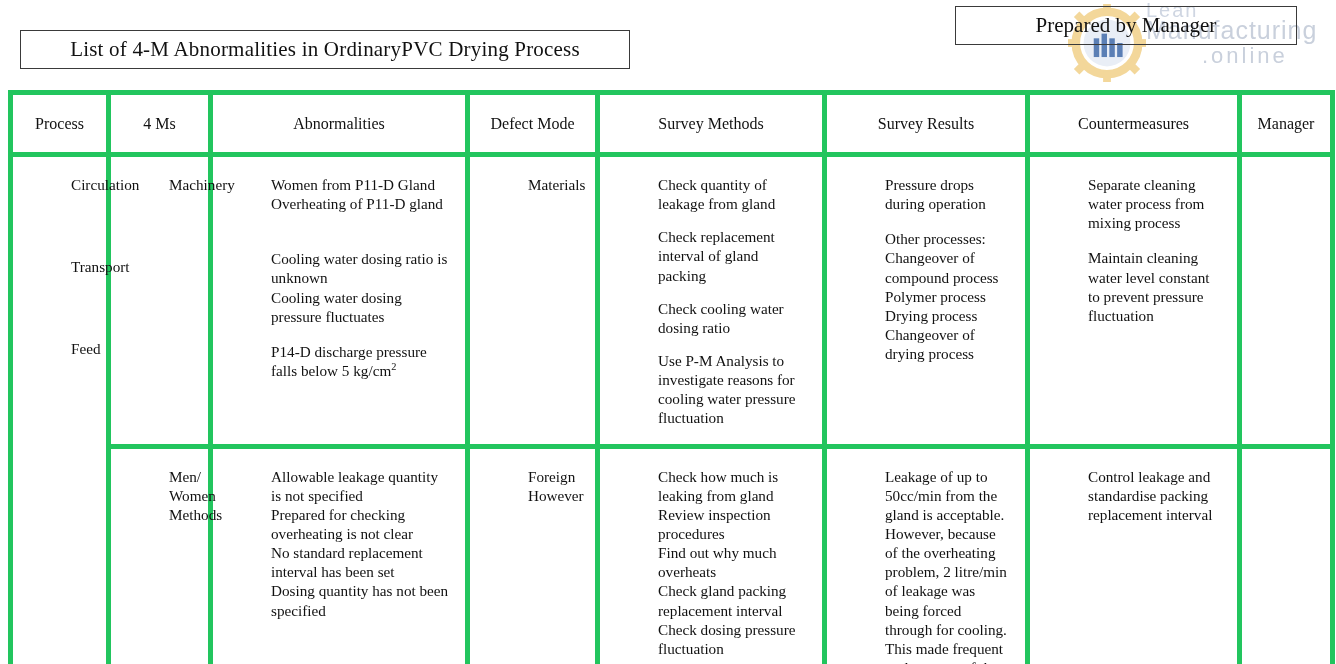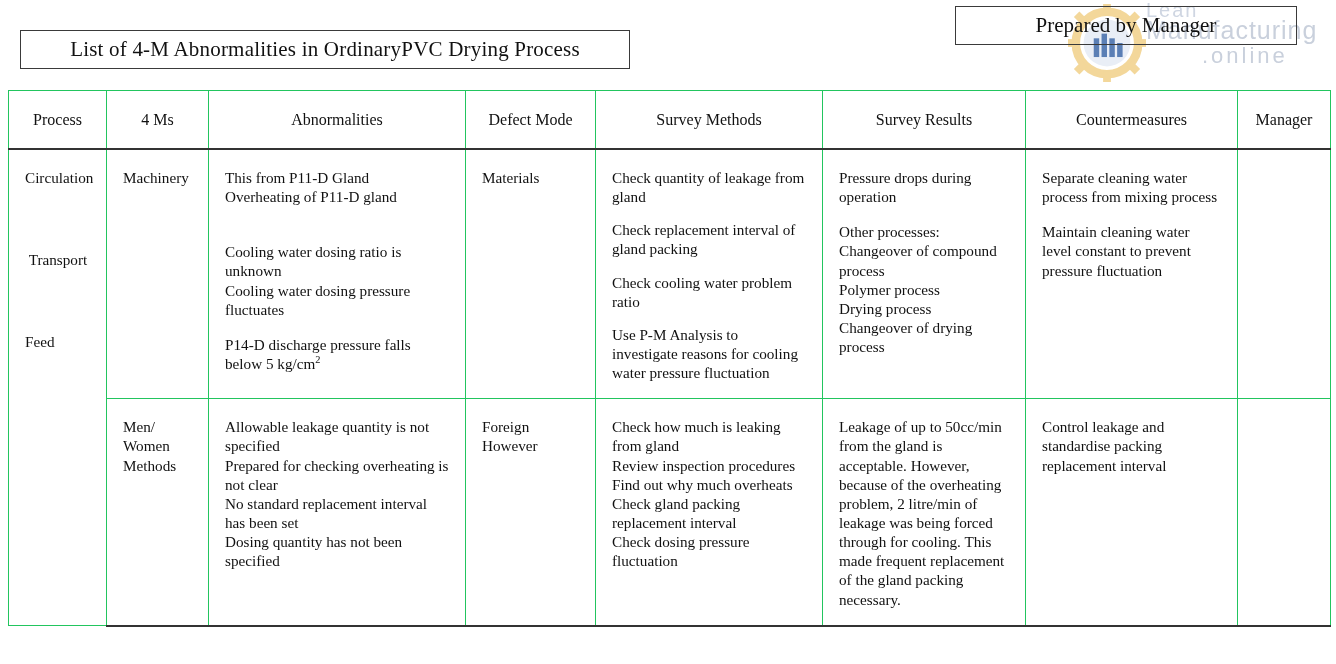--- a/index.html
+++ b/index.html
@@ -110,40 +110,41 @@
     width: 1322px;
     z-index: 2;
   }
   table.grid {
     border-collapse: collapse;
     width: 1322px;
     table-layout: fixed;
   }
   table.grid th,
   table.grid td {
-    border: 1px solid #22c55e;
+    border: 5px solid #22c55e;
     vertical-align: top;
     padding: 8px;
     background: transparent;
   }
   table.grid thead th {
     border-bottom: 2px solid #333333;
     text-align: center;
     vertical-align: middle;
     height: 41px;
     font-weight: normal;
     font-size: 16px;
   }
   table.grid tbody tr.last-row td {
     border-bottom: 2px solid #333333;
   }
   table.grid td .cell {
     padding: 10px 7px 8px 8px;
     font-size: 15.2px;
     line-height: 1.26;
+    margin-left: 42px;
   }
   td.col-process .cell { padding-left: 6px; padding-right: 3px; }
   .nowrapline { white-space: nowrap; }
   .gap-big { height: 36px; }
   .gap-mid { height: 16px; }
   .gap-sm  { height: 14px; }
 
   
   .proc-stack { font-size: 15.2px; line-height: 1.26; }
   .proc-stack .p1 { margin-top: 0px; }
@@ -230,21 +231,21 @@
         </td>
 
         <td>
           <div class="cell">
             <div>Machinery</div>
           </div>
         </td>
 
         <td>
           <div class="cell">
-            <div>This from P11-D Gland</div>
+            <div>Women from P11-D Gland</div>
             <div>Overheating of P11-D gland</div>
             <div class="gap-big"></div>
             <div>Cooling water dosing ratio is unknown</div>
             <div>Cooling water dosing pressure fluctuates</div>
             <div class="gap-mid"></div>
             <div><span>P14-D discharge pressure falls below 5 kg/cm</span><span class="sup">2</span></div>
           </div>
         </td>
 
         <td>
@@ -252,21 +253,21 @@
             <div>Materials</div>
           </div>
         </td>
 
         <td>
           <div class="cell">
             <div>Check quantity of leakage from gland</div>
             <div class="gap-sm"></div>
             <div>Check replacement interval of gland packing</div>
             <div class="gap-sm"></div>
-            <div>Check cooling water problem ratio</div>
+            <div>Check cooling water dosing ratio</div>
             <div class="gap-sm"></div>
             <div>Use P-M Analysis to investigate reasons for cooling water pressure fluctuation</div>
           </div>
         </td>
 
         <td>
           <div class="cell">
             <div>Pressure drops during operation</div>
             <div class="gap-mid"></div>
             <div>Other processes:</div>

